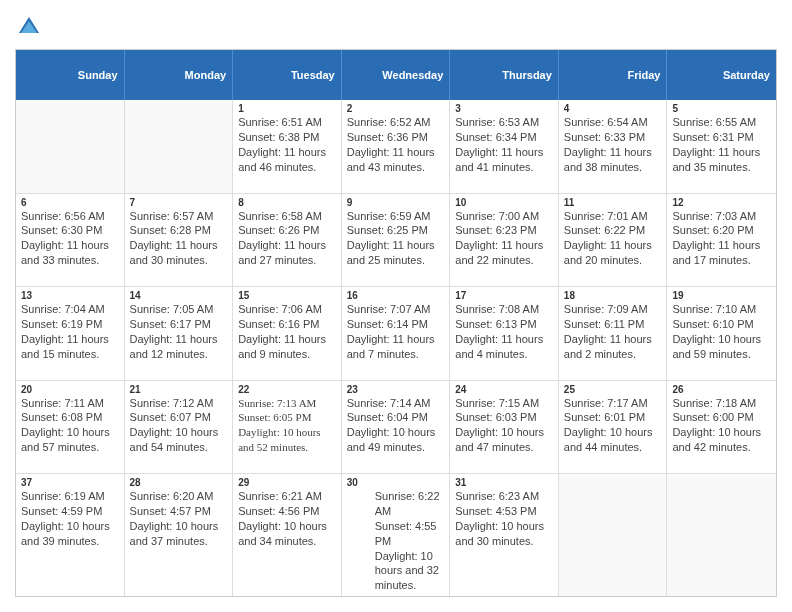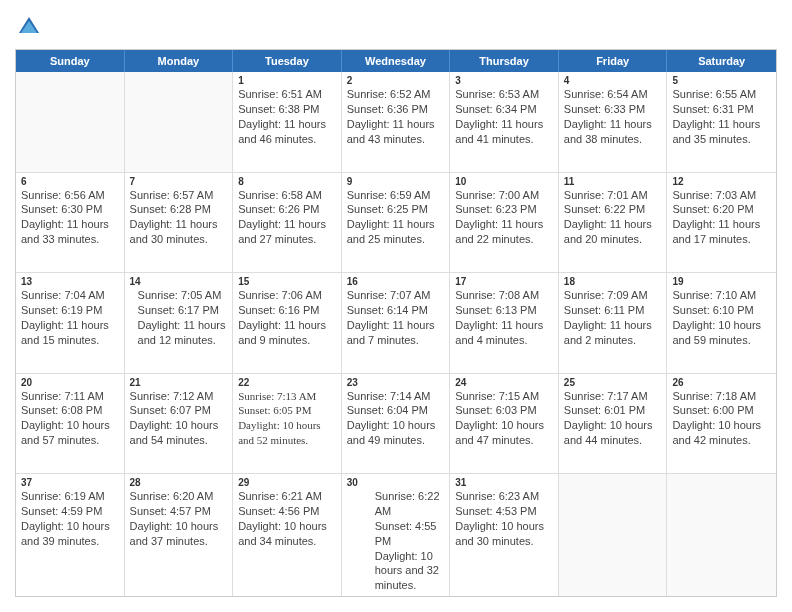--- a/index.html
+++ b/index.html
@@ -54,23 +54,23 @@
     }
     .cal-header {
       display: grid;
       grid-template-columns: repeat(7, 1fr);
       background: #2a6db5;
     }
     .cal-header-cell {
       color: #fff;
       font-size: 11px;
       font-weight: bold;
-      padding: 5px 6px;
+      padding: 19px 6px;
       border-right: 1px solid #4a8fd0;
-      text-align: center;
+      text-align: right;
     }
     .cal-header-cell:last-child { border-right: none; }
     .cal-body {
       flex: 1;
       display: flex;
       flex-direction: column;
     }
     .cal-row {
       display: grid;
       grid-template-columns: repeat(7, 1fr);
@@ -214,21 +214,21 @@
         </div>
         <div class="cal-row">
           <div class="cal-cell">
             <span class="day-num">13</span>
             <div class="info" style="white-space: pre-line;">Sunrise: 7:04 AM
 Sunset: 6:19 PM
 Daylight: 11 hours and 15 minutes.</div>
           </div>
           <div class="cal-cell">
             <span class="day-num">14</span>
-            <div class="info" style="white-space: pre-line; margin-left: 8px;">Sunrise: 7:05 AM
+            <div class="info" style="white-space: pre-line;">Sunrise: 7:05 AM
 Sunset: 6:17 PM
 Daylight: 11 hours and 12 minutes.</div>
           </div>
           <div class="cal-cell">
             <span class="day-num">15</span>
             <div class="info" style="white-space: pre-line;">Sunrise: 7:06 AM
 Sunset: 6:16 PM
 Daylight: 11 hours and 9 minutes.</div>
           </div>
           <div class="cal-cell">

